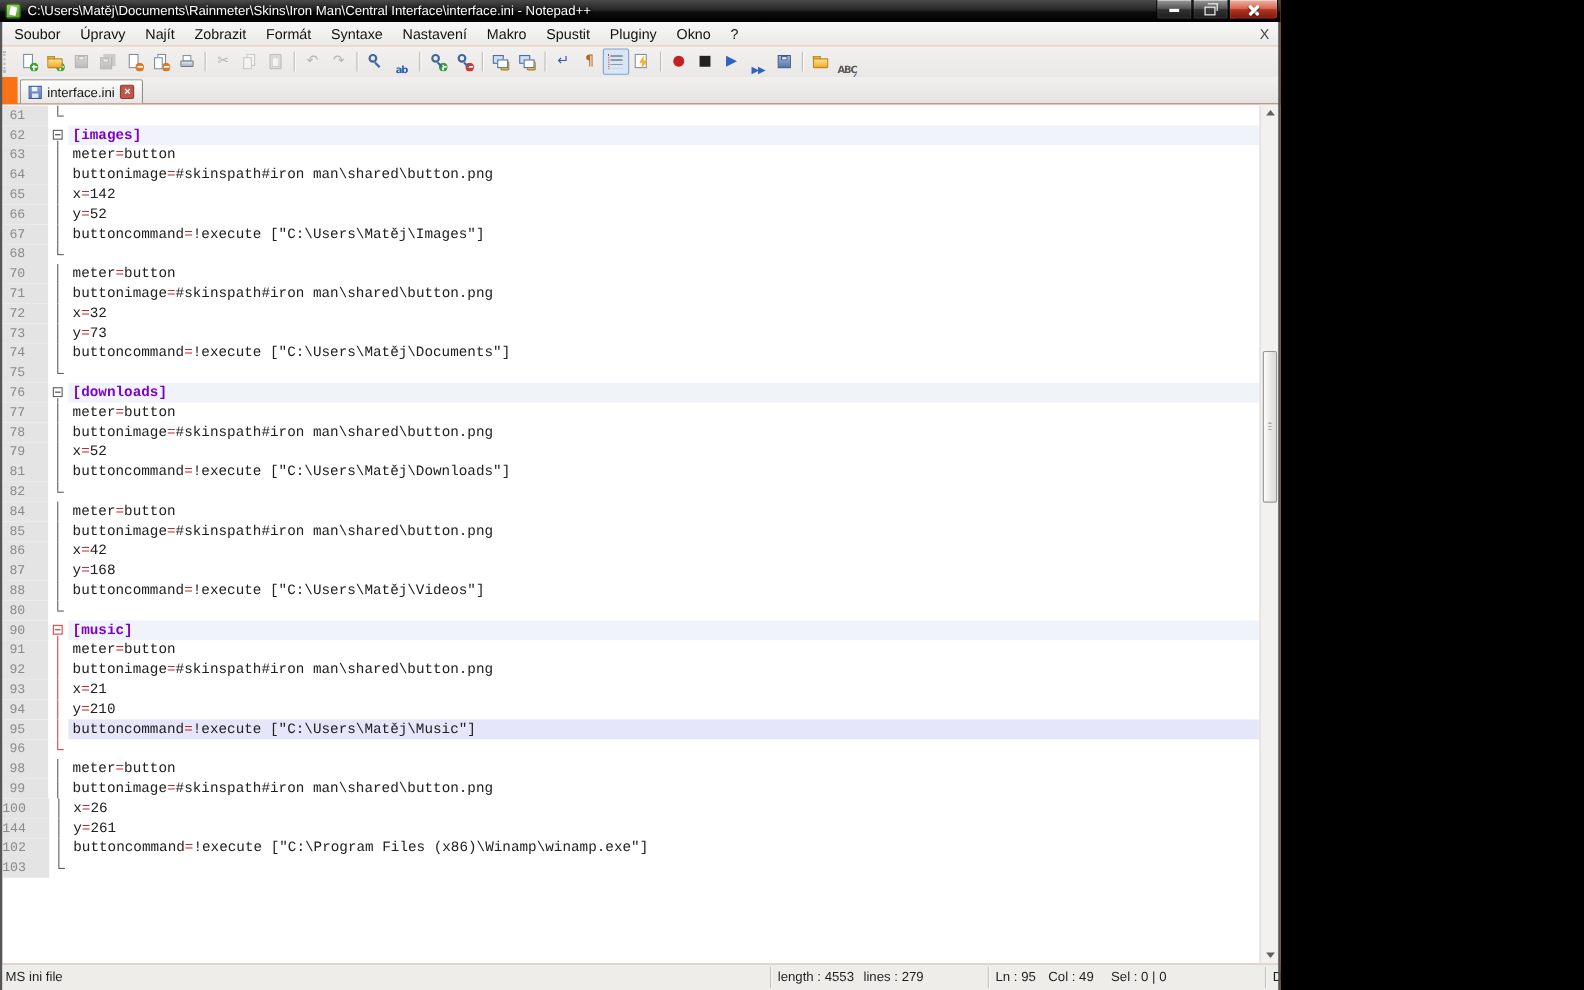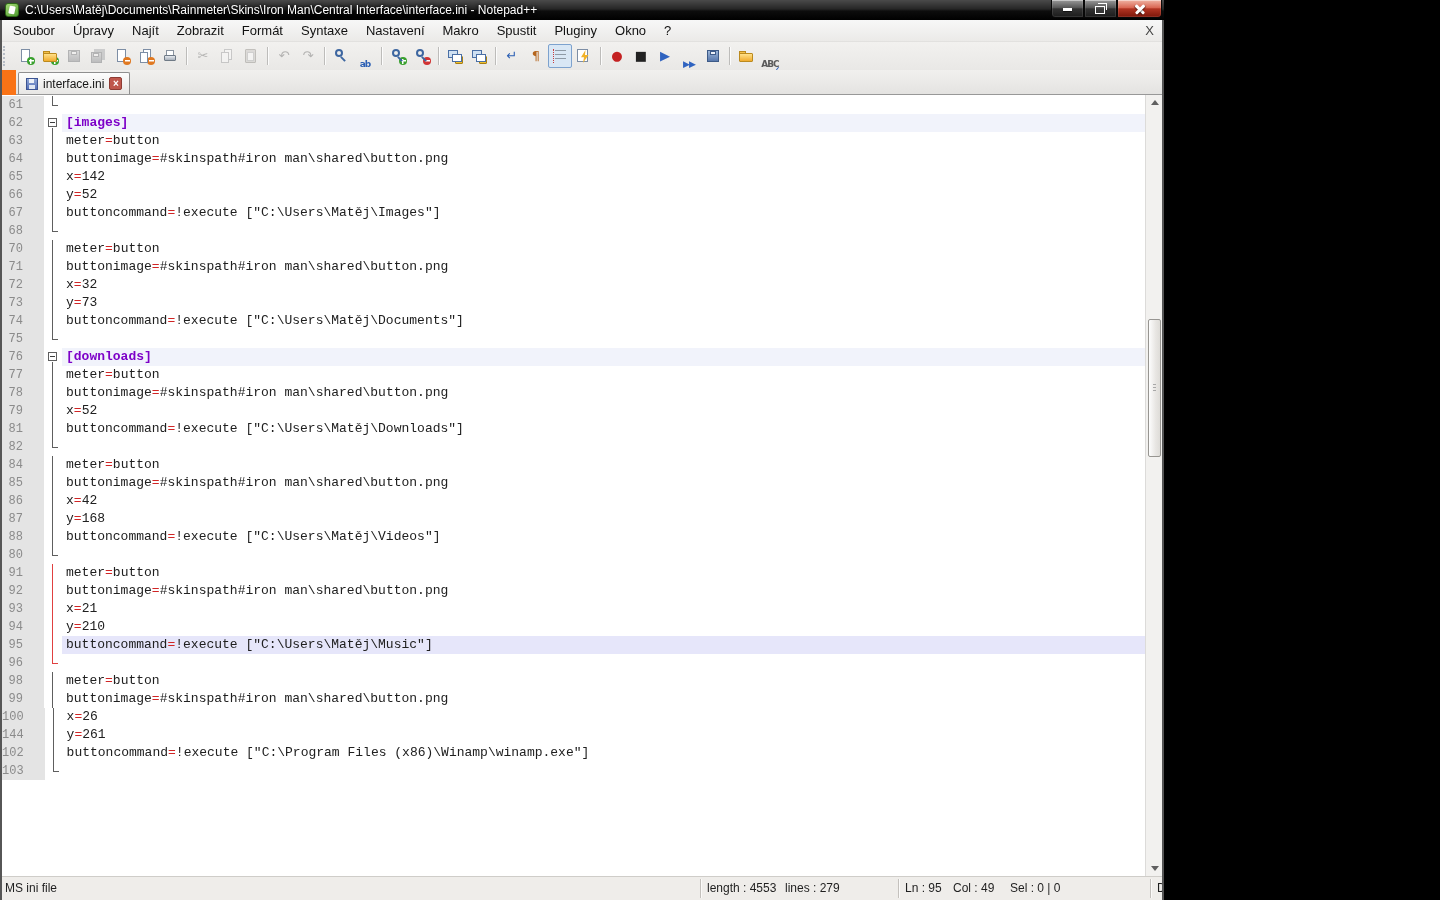--- a/index.html
+++ b/index.html
@@ -338,20 +338,21 @@
         <div class="line"><span class="ln">78</span><span class="fold"><span class="vline full"></span></span><span class="code"><span class="k">buttonimage</span><span class="eq">=</span><span class="v">#skinspath#iron man\shared\button.png</span></span></div>
         <div class="line"><span class="ln">79</span><span class="fold"><span class="vline full"></span></span><span class="code"><span class="k">x</span><span class="eq">=</span><span class="v">52</span></span></div>
         <div class="line"><span class="ln">81</span><span class="fold"><span class="vline full"></span></span><span class="code"><span class="k">buttoncommand</span><span class="eq">=</span><span class="v">!execute ["C:\Users\Matěj\Downloads"]</span></span></div>
         <div class="line"><span class="ln">82</span><span class="fold"><span class="vline half"></span><span class="elbow"></span></span><span class="code"></span></div>
         <div class="line"><span class="ln">84</span><span class="fold"><span class="vline full"></span></span><span class="code"><span class="k">meter</span><span class="eq">=</span><span class="v">button</span></span></div>
         <div class="line"><span class="ln">85</span><span class="fold"><span class="vline full"></span></span><span class="code"><span class="k">buttonimage</span><span class="eq">=</span><span class="v">#skinspath#iron man\shared\button.png</span></span></div>
         <div class="line"><span class="ln">86</span><span class="fold"><span class="vline full"></span></span><span class="code"><span class="k">x</span><span class="eq">=</span><span class="v">42</span></span></div>
         <div class="line"><span class="ln">87</span><span class="fold"><span class="vline full"></span></span><span class="code"><span class="k">y</span><span class="eq">=</span><span class="v">168</span></span></div>
         <div class="line"><span class="ln">88</span><span class="fold"><span class="vline full"></span></span><span class="code"><span class="k">buttoncommand</span><span class="eq">=</span><span class="v">!execute ["C:\Users\Matěj\Videos"]</span></span></div>
         <div class="line"><span class="ln">80</span><span class="fold"><span class="vline half"></span><span class="elbow"></span></span><span class="code"></span></div>
+        <div class="line row-section hot"><span class="ln">90</span><span class="fold"><span class="vline tail"></span><span class="fbox"></span></span><span class="code"><span class="sec">[music]</span></span></div>
         <div class="line hot"><span class="ln">91</span><span class="fold"><span class="vline full"></span></span><span class="code"><span class="k">meter</span><span class="eq">=</span><span class="v">button</span></span></div>
         <div class="line hot"><span class="ln">92</span><span class="fold"><span class="vline full"></span></span><span class="code"><span class="k">buttonimage</span><span class="eq">=</span><span class="v">#skinspath#iron man\shared\button.png</span></span></div>
         <div class="line hot"><span class="ln">93</span><span class="fold"><span class="vline full"></span></span><span class="code"><span class="k">x</span><span class="eq">=</span><span class="v">21</span></span></div>
         <div class="line hot"><span class="ln">94</span><span class="fold"><span class="vline full"></span></span><span class="code"><span class="k">y</span><span class="eq">=</span><span class="v">210</span></span></div>
         <div class="line row-current hot"><span class="ln">95</span><span class="fold"><span class="vline full"></span></span><span class="code"><span class="k">buttoncommand</span><span class="eq">=</span><span class="v">!execute ["C:\Users\Matěj\Music"]</span></span></div>
         <div class="line hot"><span class="ln">96</span><span class="fold"><span class="vline half"></span><span class="elbow"></span></span><span class="code"></span></div>
         <div class="line"><span class="ln">98</span><span class="fold"><span class="vline full"></span></span><span class="code"><span class="k">meter</span><span class="eq">=</span><span class="v">button</span></span></div>
         <div class="line"><span class="ln">99</span><span class="fold"><span class="vline full"></span></span><span class="code"><span class="k">buttonimage</span><span class="eq">=</span><span class="v">#skinspath#iron man\shared\button.png</span></span></div>
         <div class="line"><span class="ln">100</span><span class="fold"><span class="vline full"></span></span><span class="code"><span class="k">x</span><span class="eq">=</span><span class="v">26</span></span></div>
         <div class="line"><span class="ln">144</span><span class="fold"><span class="vline full"></span></span><span class="code"><span class="k">y</span><span class="eq">=</span><span class="v">261</span></span></div>

